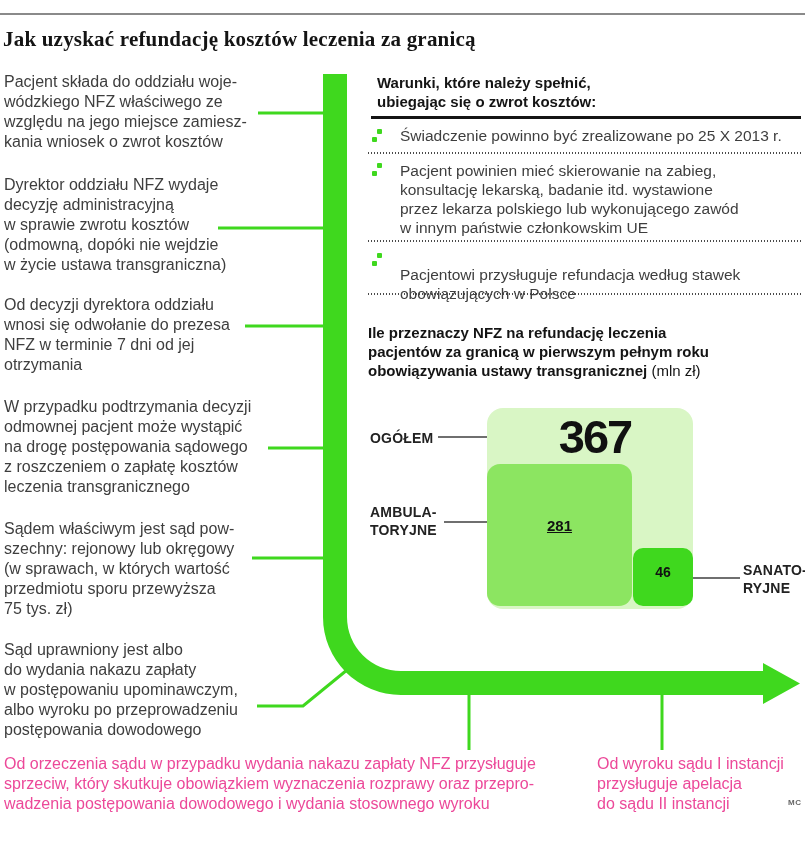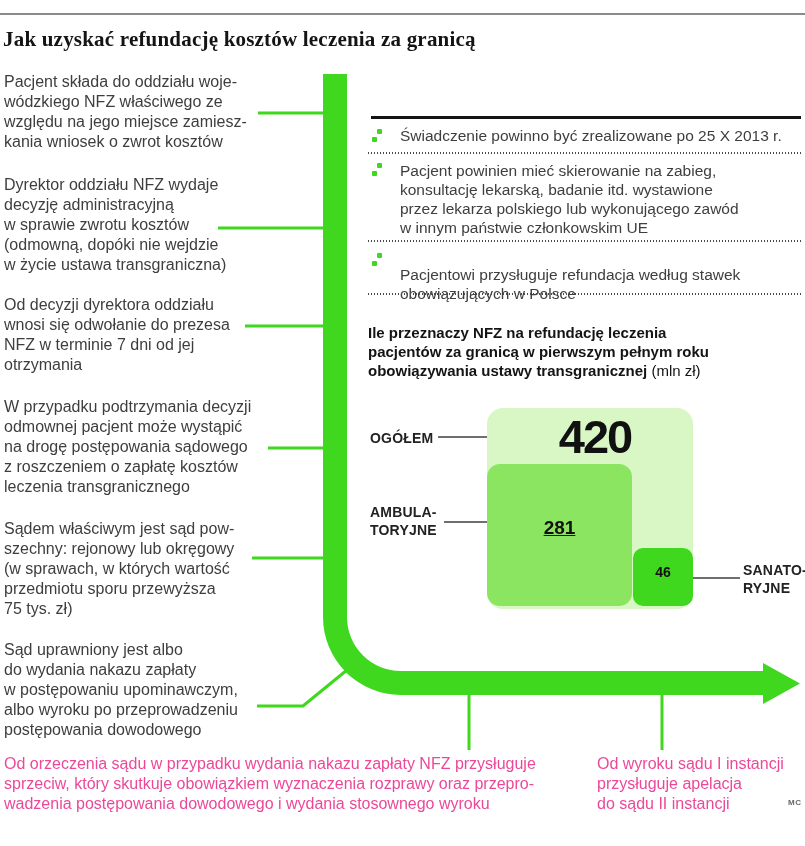--- a/index.html
+++ b/index.html
@@ -38,21 +38,21 @@
   .chart-title{left:368px;top:323px;width:434px;font-size:15px;line-height:19px;color:#141414;}
   .ct-bold{font-weight:700;}
   .ct-unit{font-weight:400;}
 
   .sq{position:absolute;z-index:2;}
   .sq-total{left:487px;top:408px;width:206px;height:201px;border-radius:16px;background:#d9f6c5;}
   .sq-amb{left:487px;top:464px;width:145px;height:142px;border-radius:13px;background:#8ce561;z-index:3;}
   .sq-san{left:633px;top:548px;width:60px;height:58px;border-radius:10px;background:#3fd81e;z-index:4;}
   .val{position:absolute;z-index:5;color:#111;text-align:center;font-weight:700;}
   .val-total{left:520px;top:409px;width:150px;font-size:47px;letter-spacing:-2px;}
-  .val-amb{left:487px;top:517px;width:145px;font-size:19px;text-decoration:underline;}
+  .val-amb{left:487px;top:517px;width:145px;font-size:15px;text-decoration:underline;}
   .val-san{left:633px;top:564px;width:60px;font-size:14px;}
   .clabel{font-size:14px;line-height:18px;font-weight:700;color:#222;letter-spacing:0.2px;}
   .l-total{left:370px;top:429px;}
   .l-amb{left:370px;top:503px;}
   .l-san{left:743px;top:561px;}
 
   .note{font-size:16px;line-height:20px;color:#ec4899;}
   .note-left{left:4px;top:754px;width:590px;}
   .note-right{left:597px;top:754px;width:200px;}
   .credit{position:absolute;left:788px;top:798px;font-size:8px;font-weight:700;color:#666;z-index:2;letter-spacing:0.5px;}
@@ -107,20 +107,22 @@
 szechny: rejonowy lub okręgowy
 (w sprawach, w których wartość
 przedmiotu sporu przewyższa
 75 tys. zł)</div>
   <div class="txt step s5">Sąd uprawniony jest albo
 do wydania nakazu zapłaty
 w postępowaniu upominawczym,
 albo wyroku po przeprowadzeniu
 postępowania dowodowego</div>
 
+  <div class="txt cond-title">Warunki, które należy spełnić,
+ubiegając się o zwrot kosztów:</div>
   <div class="cond-underline"></div>
 
   <svg class="bullet b0" width="11" height="14" viewBox="0 0 11 14" xmlns="http://www.w3.org/2000/svg">
       <rect x="5" y="0" width="5" height="5" rx="1" fill="#3fd81e"></rect>
       <rect x="0" y="8" width="5" height="5" rx="1" fill="#3fd81e"></rect>
     </svg>
   <div class="txt cond-item i0">Świadczenie powinno być zrealizowane po 25 X 2013 r.</div>
   <div class="dotted d0"></div>
 
   <svg class="bullet b1" width="11" height="14" viewBox="0 0 11 14" xmlns="http://www.w3.org/2000/svg">
@@ -142,21 +144,21 @@
   <div class="dotted d2"></div>
 
   <div class="txt chart-title"><span class="ct-bold">Ile przeznaczy NFZ na refundację leczenia
 pacjentów za granicą w pierwszym pełnym roku
 obowiązywania ustawy transgranicznej</span><span class="ct-unit"> (mln zł)</span></div>
 
   <div class="sq sq-total"></div>
   <div class="sq sq-amb"></div>
   <div class="sq sq-san"></div>
 
-  <div class="val val-total">420</div>
+  <div class="val val-total">367</div>
   <div class="val val-amb">281</div>
   <div class="val val-san">46</div>
 
   <div class="txt clabel l-total">OGÓŁEM</div>
   <div class="txt clabel l-amb">AMBULA-
 TORYJNE</div>
   <div class="txt clabel l-san">SANATO-
 RYJNE</div>
 
   <div class="txt note note-left">Od orzeczenia sądu w przypadku wydania nakazu zapłaty NFZ przysługuje

